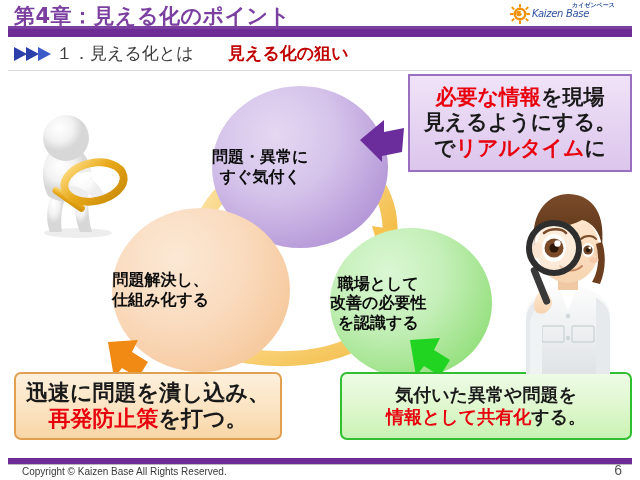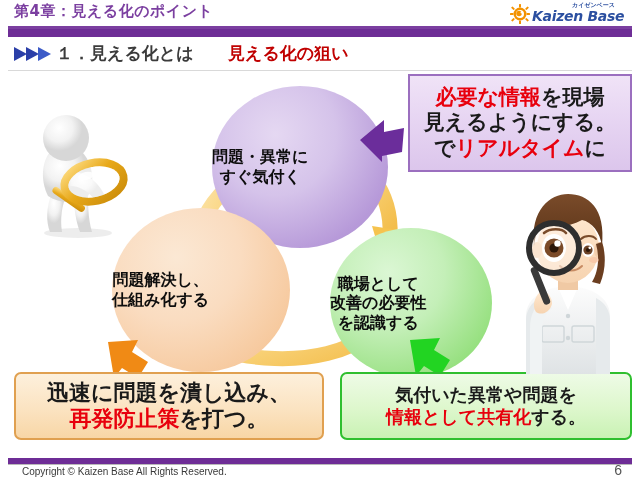--- a/index.html
+++ b/index.html
@@ -7,50 +7,50 @@
     width:640px;height:480px;overflow:hidden;
     background:#ffffff;
     font-family:"DejaVu Sans","Liberation Sans",sans-serif;
     position:relative;
   }
   #slide{position:absolute;inset:0;width:640px;height:480px;background:#fff;}
 
   
   .chapter-title{
     position:absolute;left:14px;top:2px;
-    font-size:15px;font-weight:bold;color:#7B3FA0;
+    font-size:21px;font-weight:bold;color:#7B3FA0;
     letter-spacing:.5px;white-space:nowrap;
   }
   .header-rule{
     position:absolute;left:8px;top:26px;width:624px;height:3px;
     background:#7B3FA0;
   }
   .header-bar{
     position:absolute;left:8px;top:29px;width:624px;height:8px;
     background:#6E2D96;
   }
   .logo{
     position:absolute;right:8px;top:2px;width:122px;height:24px;
   }
   .logo-sun{position:absolute;left:0;top:2px;width:20px;height:20px;}
   .logo-txt{
     position:absolute;left:22px;top:6px;
-    font-size:14px;font-weight:bold;font-style:italic;
+    font-size:10px;font-weight:normal;font-style:italic;
     color:#2B4FA0;letter-spacing:-.3px;white-space:nowrap;
   }
   .logo-kana{
     position:absolute;left:62px;top:-1px;
     font-size:6px;font-weight:bold;color:#2B4FA0;white-space:nowrap;
   }
 
   
   .sec-arrows{position:absolute;left:14px;top:45px;}
   .sec-num{
     position:absolute;left:56px;top:42px;
-    font-size:17px;font-weight:bold;color:#3B3B3B;white-space:nowrap;
+    font-size:17px;font-weight:normal;color:#3B3B3B;white-space:nowrap;
   }
   .sec-red{
     position:absolute;left:228px;top:42px;
     font-size:17px;font-weight:bold;color:#C00000;white-space:nowrap;
   }
   .sec-rule{
     position:absolute;left:8px;top:70px;width:624px;height:1px;
     background:#D9D9D9;
   }
 
@@ -84,21 +84,21 @@
     font-weight:bold;line-height:1.2;text-align:center;
     display:flex;flex-direction:column;justify-content:center;
   }
   #callout-purple{
     left:408px;top:74px;width:224px;height:98px;
     border:2px solid #9B6FBF;
     background:linear-gradient(180deg,#f0e3f7 0%,#e6d4f2 50%,#dcc6ec 100%);
     font-size:21px;padding:2px 4px;
   }
   #callout-orange{
-    left:14px;top:372px;width:310px;height:68px;
+    left:14px;top:372px;width:268px;height:68px;
     border:2px solid #E0A050;border-radius:7px;
     background:linear-gradient(180deg,#fdf0dc 0%,#fbe3c1 55%,#f8d6a6 100%);
     font-size:22px;padding:2px 4px;
   }
   #callout-green{
     left:340px;top:372px;width:292px;height:68px;
     border:2px solid #2FBF2F;border-radius:7px;
     background:linear-gradient(180deg,#eefbe6 0%,#ddf7cc 55%,#c9f2b4 100%);
     font-size:18px;padding:2px 4px;
   }

